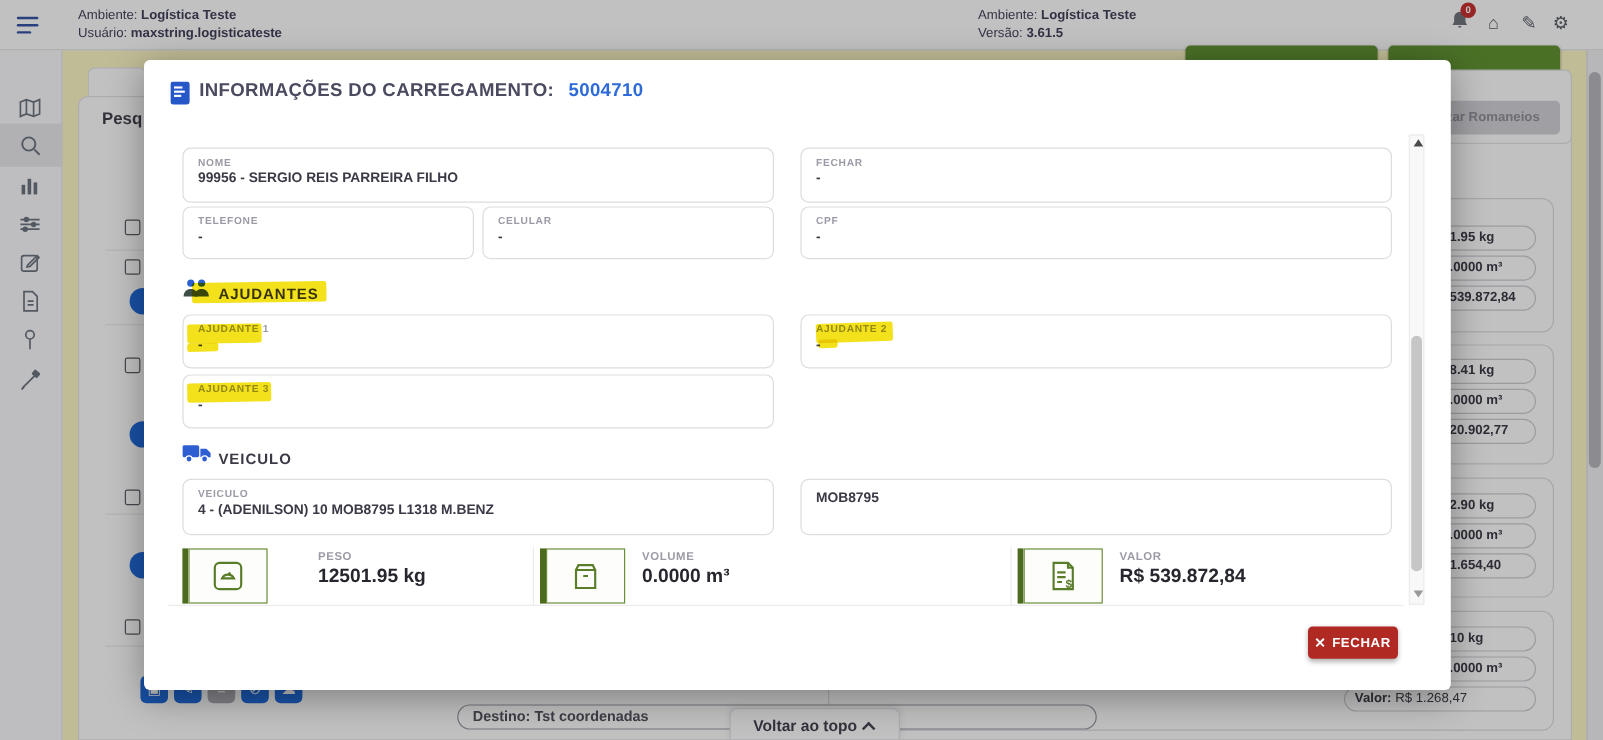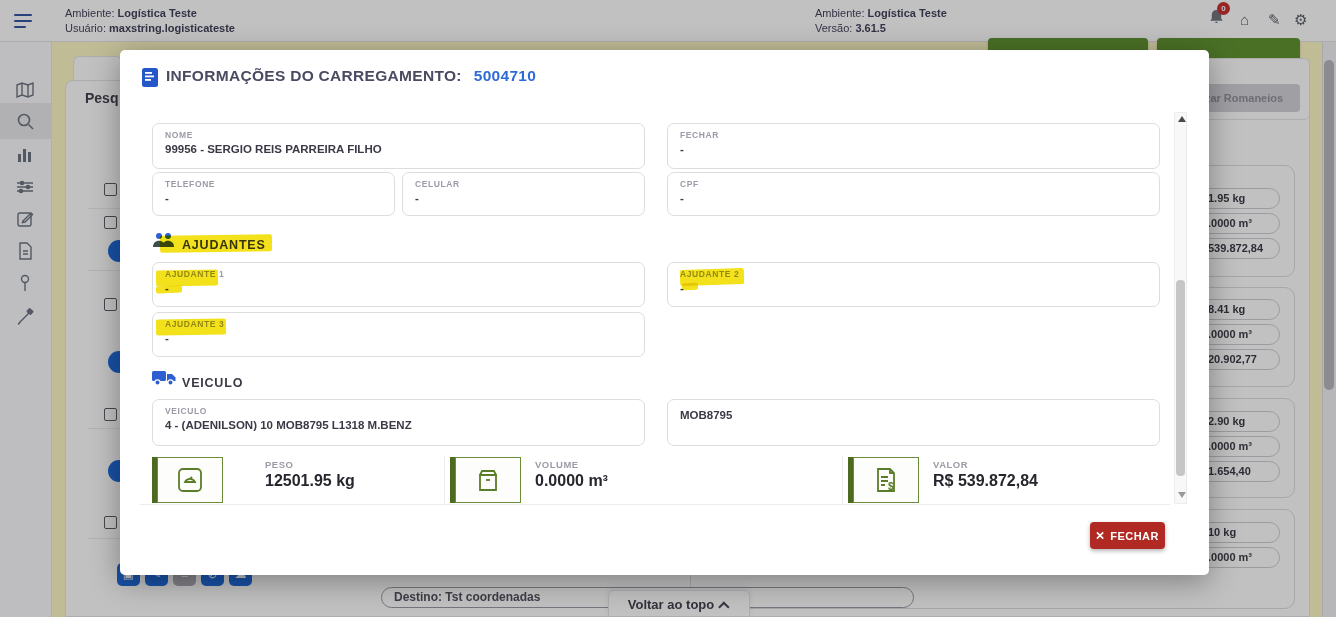--- a/index.html
+++ b/index.html
@@ -208,20 +208,23 @@
   <div class="chip" style="top:299px;">8.41 kg</div>
   <div class="chip" style="top:324px;">.0000 m³</div>
   <div class="chip" style="top:349px;">20.902,77</div>
 
   <div class="chip" style="top:411px;">2.90 kg</div>
   <div class="chip" style="top:436px;">.0000 m³</div>
   <div class="chip" style="top:461px;">1.654,40</div>
 
   <div class="chip" style="top:522px;">10 kg</div>
   <div class="chip" style="top:547px;">.0000 m³</div>
+  <div class="chip-wide" style="top:572px;">
+    <b>Valor:</b><span> R$ 1.268,47</span>
+  </div>
 
   <div class="pillchip" style="left:357px;top:552px;width:533px;height:21px;"></div>
   <div class="pillchip" style="left:357px;top:587px;width:533px;height:21px;margin-left:24px;">Destino: Tst coordenadas</div>
   <div class="backtop">
     <span>Voltar ao topo</span><span class="chev-up"></span>
   </div>
 
   <div class="pg-scroll"></div>
   <div class="pg-thumb"></div>
 

